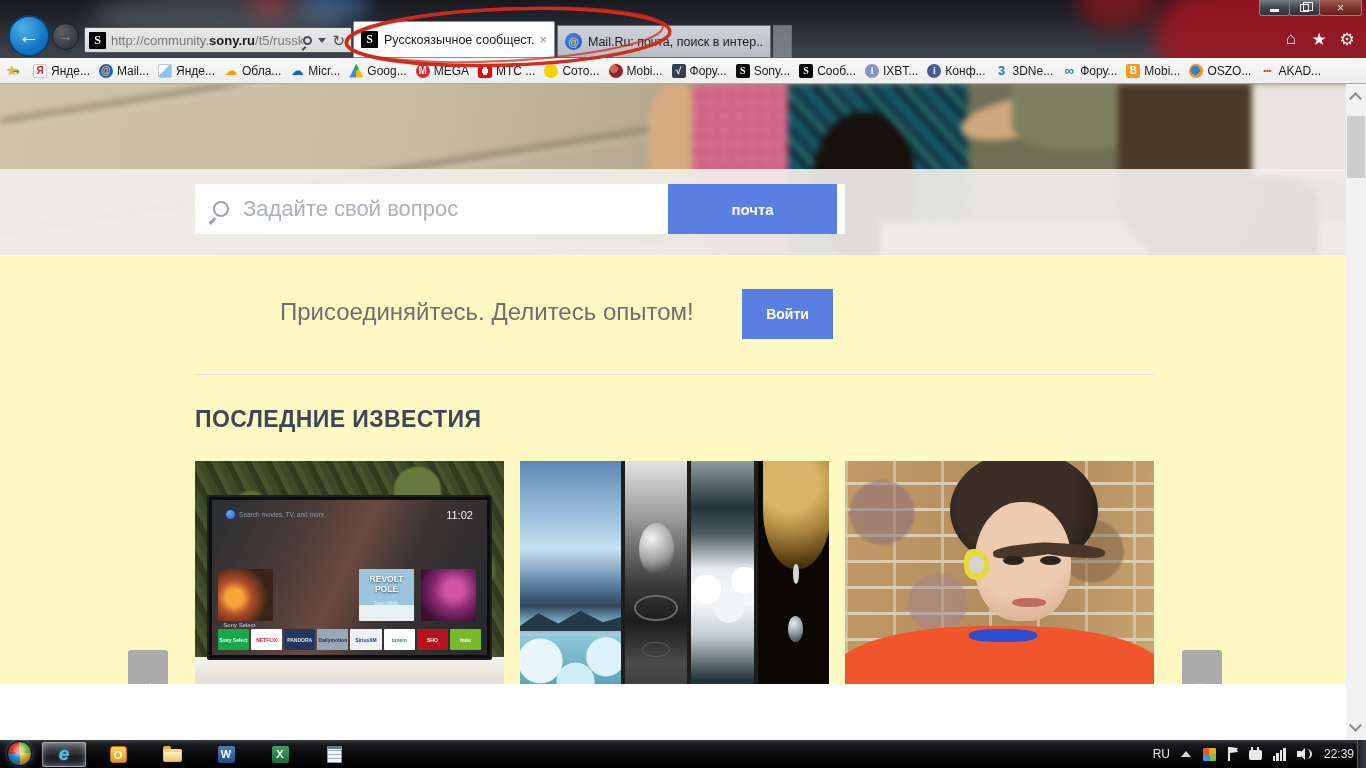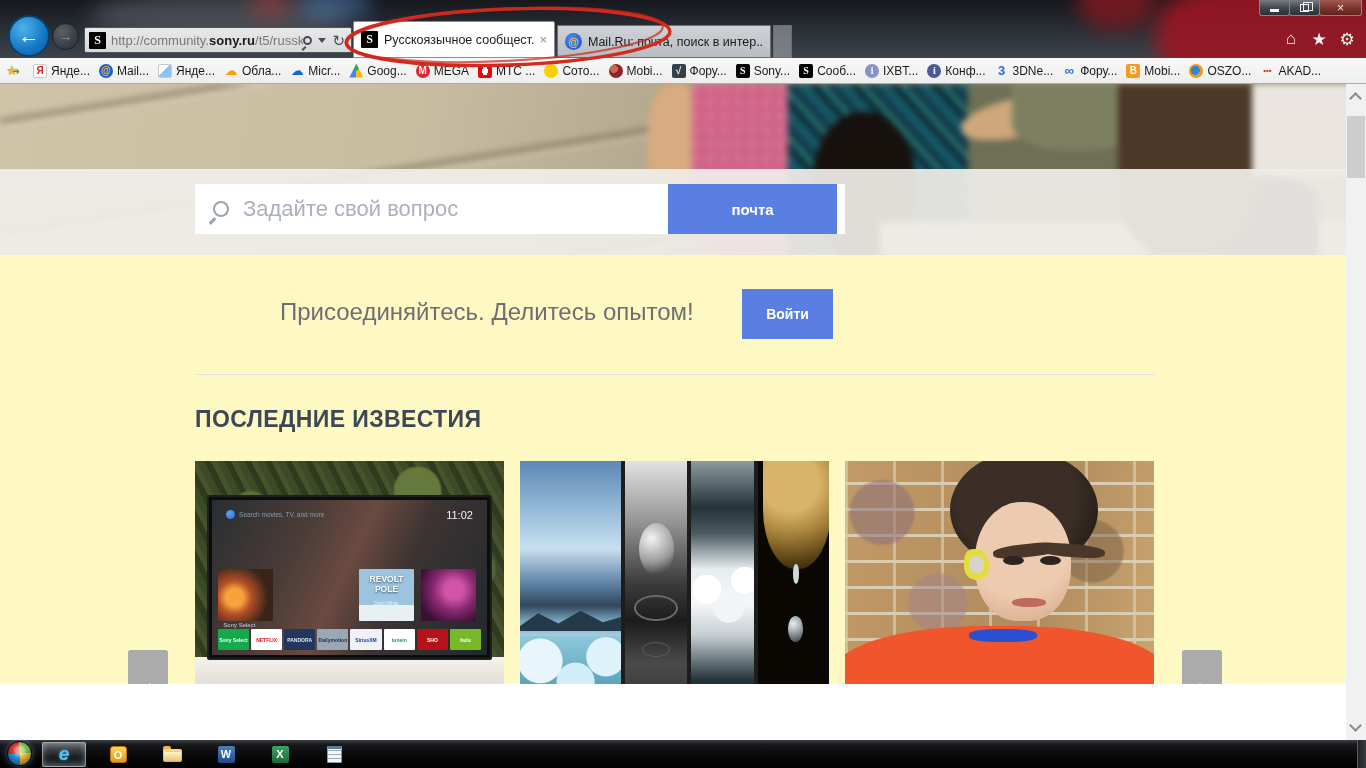--- a/index.html
+++ b/index.html
@@ -542,16 +542,33 @@
       <div class="task-btn">
           <span class="ic-word">W</span>
         </div>
       <div class="task-btn">
           <span class="ic-excel">X</span>
         </div>
       <div class="task-btn">
           <span class="ic-notepad"></span>
         </div>
     </div>
+    <div class="tray">
+      <span class="tray-lang">RU</span>
+      <span class="tray-up"></span>
+      <span class="ic-avg"></span>
+      <span class="ic-flag"></span>
+      <span class="ic-plug"></span>
+      <span class="ic-signal">
+          <i style="height:5px"></i>
+          <i style="height:8px"></i>
+          <i style="height:11px"></i>
+          <i style="height:13px"></i>
+        </span>
+      <span class="ic-speaker">
+          <span class="spk-wave"></span>
+        </span>
+      <span class="tray-clock">22:39</span>
+    </div>
     <div class="show-desktop"></div>
   </div>
 
 </div>
 
 </body></html>

